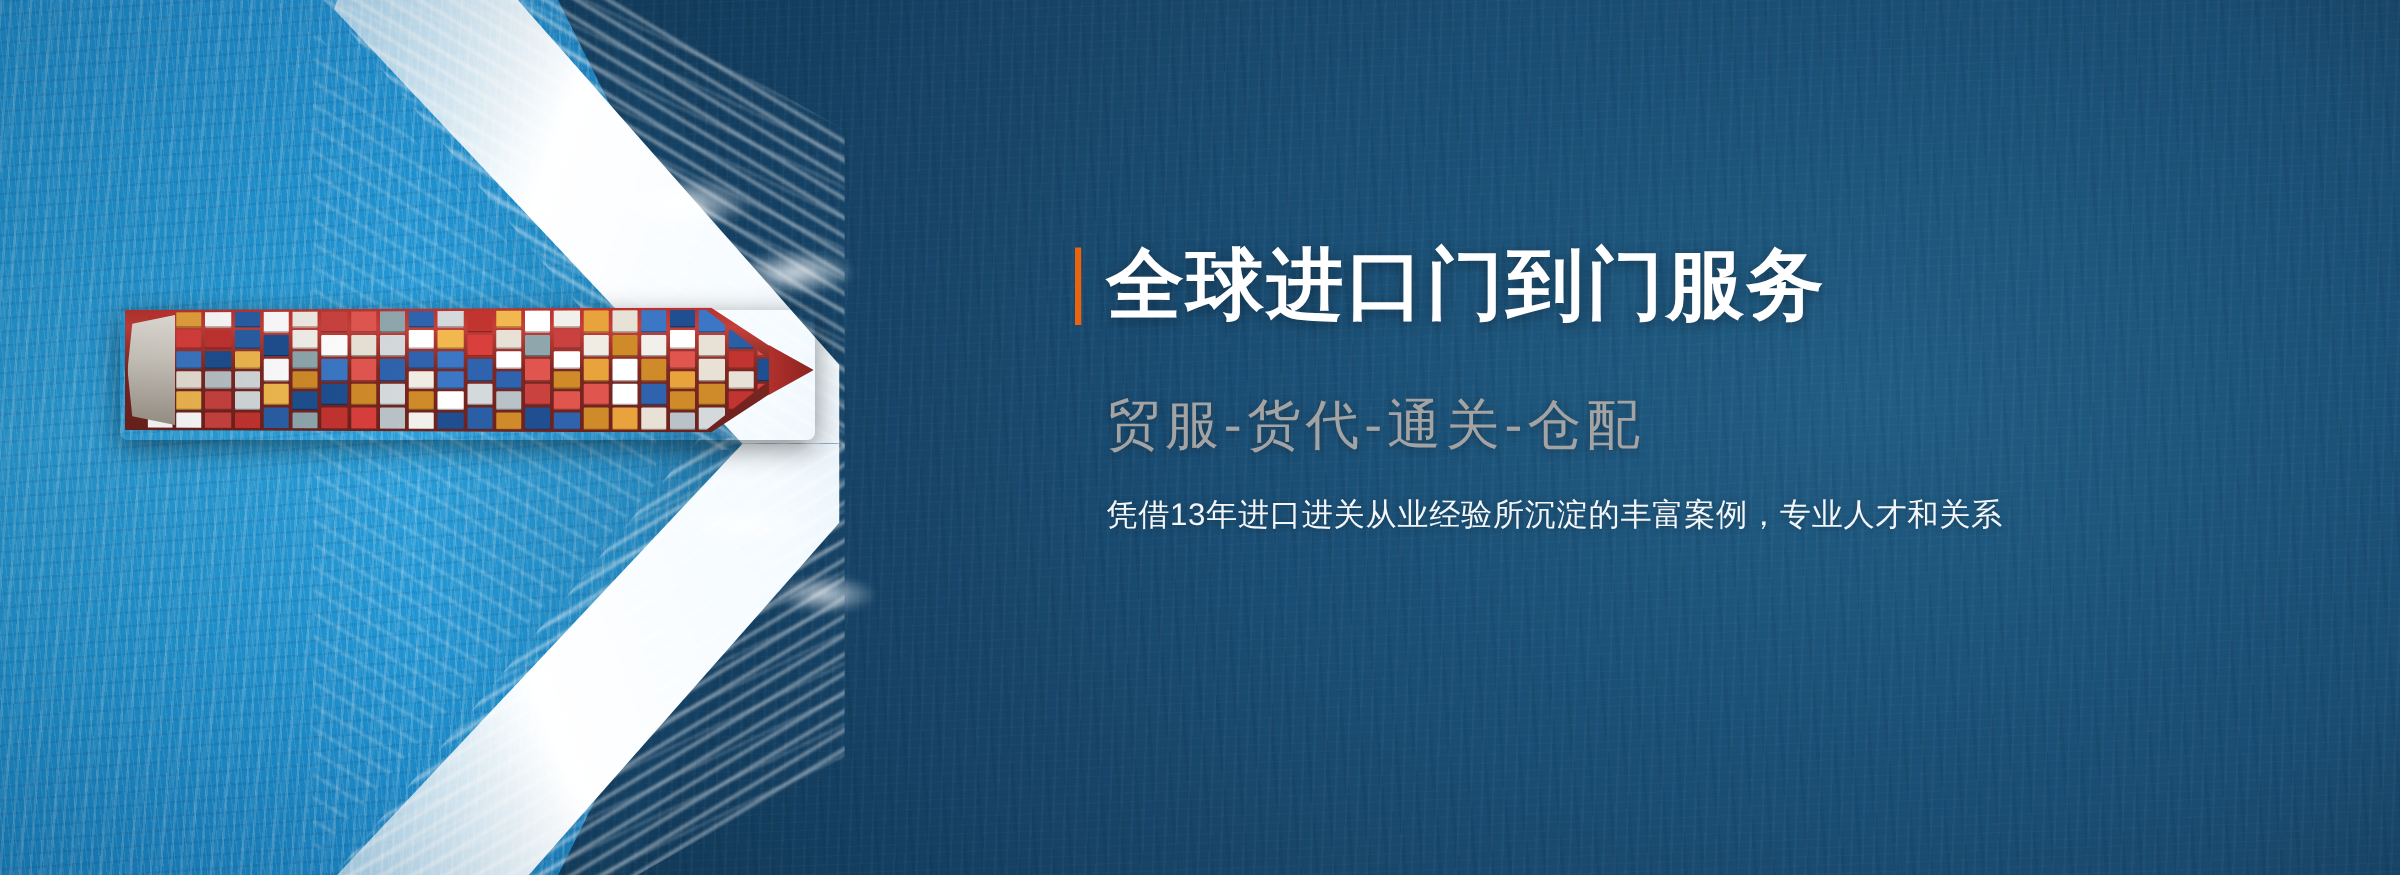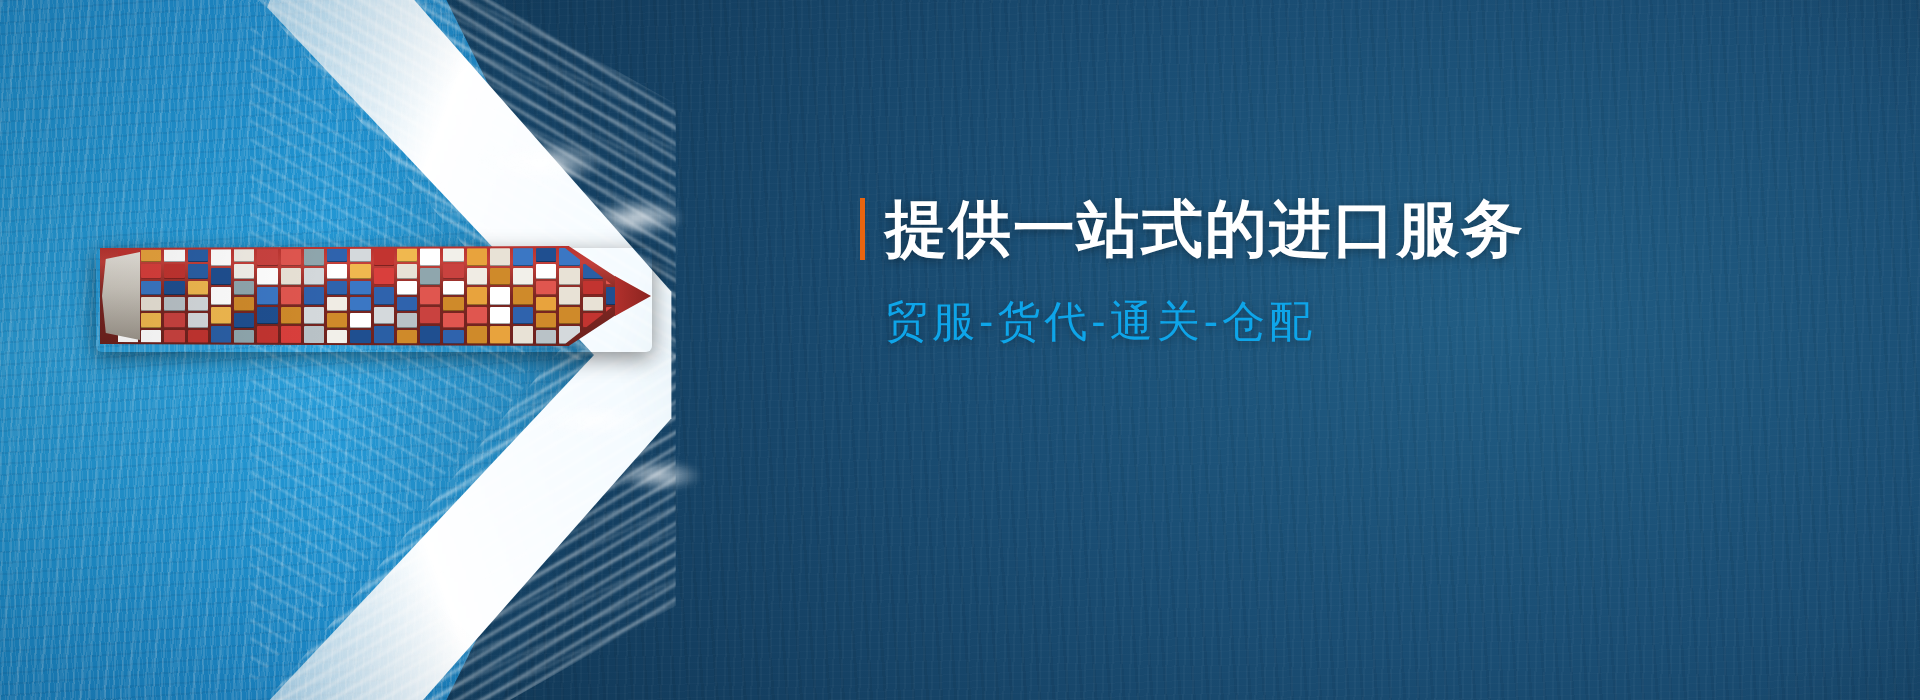--- a/index.html
+++ b/index.html
@@ -152,23 +152,23 @@
   .accent-bar {
     width:5px; height:62px; background:#e8640f; flex:0 0 auto;
   }
   .headline {
     font-size:62px; line-height:1; font-weight:700;
     letter-spacing:2px; color:#ffffff;
     text-shadow:0 2px 10px rgba(0,0,0,.35);
     white-space:nowrap;
   }
   .subhead {
-    margin-top:39px; margin-left:25px;
+    margin-top:58px; margin-left:25px;
     font-size:43px; line-height:1.05; font-weight:400;
-    letter-spacing:4px; color:#0ea5e9;
+    letter-spacing:4px; color:#a3a3a3;
     text-shadow:0 2px 8px rgba(0,0,0,.3);
     white-space:nowrap;
   }
   .blurb {
     margin-top:30px; margin-left:25px;
     font-size:25px; line-height:1.58; font-weight:400;
     letter-spacing:.5px; color:#f2f6f9;
     text-shadow:0 1px 6px rgba(0,0,0,.3);
     max-width:720px;
   }
@@ -372,20 +372,21 @@
       </div>
     <div class="bridge"></div>
     <div class="bow-tip"></div>
   </div>
 
   <div class="vignette"></div>
 
   <div class="content">
     <div class="headline-row">
       <div class="accent-bar"></div>
-      <div class="headline">提供一站式的进口服务</div>
+      <div class="headline">全球进口门到门服务</div>
     </div>
     <div class="subhead">贸服-货代-通关-仓配</div>
     <div class="blurb">
+      <p>凭借13年进口进关从业经验所沉淀的丰富案例，专业人才和关系</p>
     </div>
   </div>
 
 </div>
 
 </body></html>

